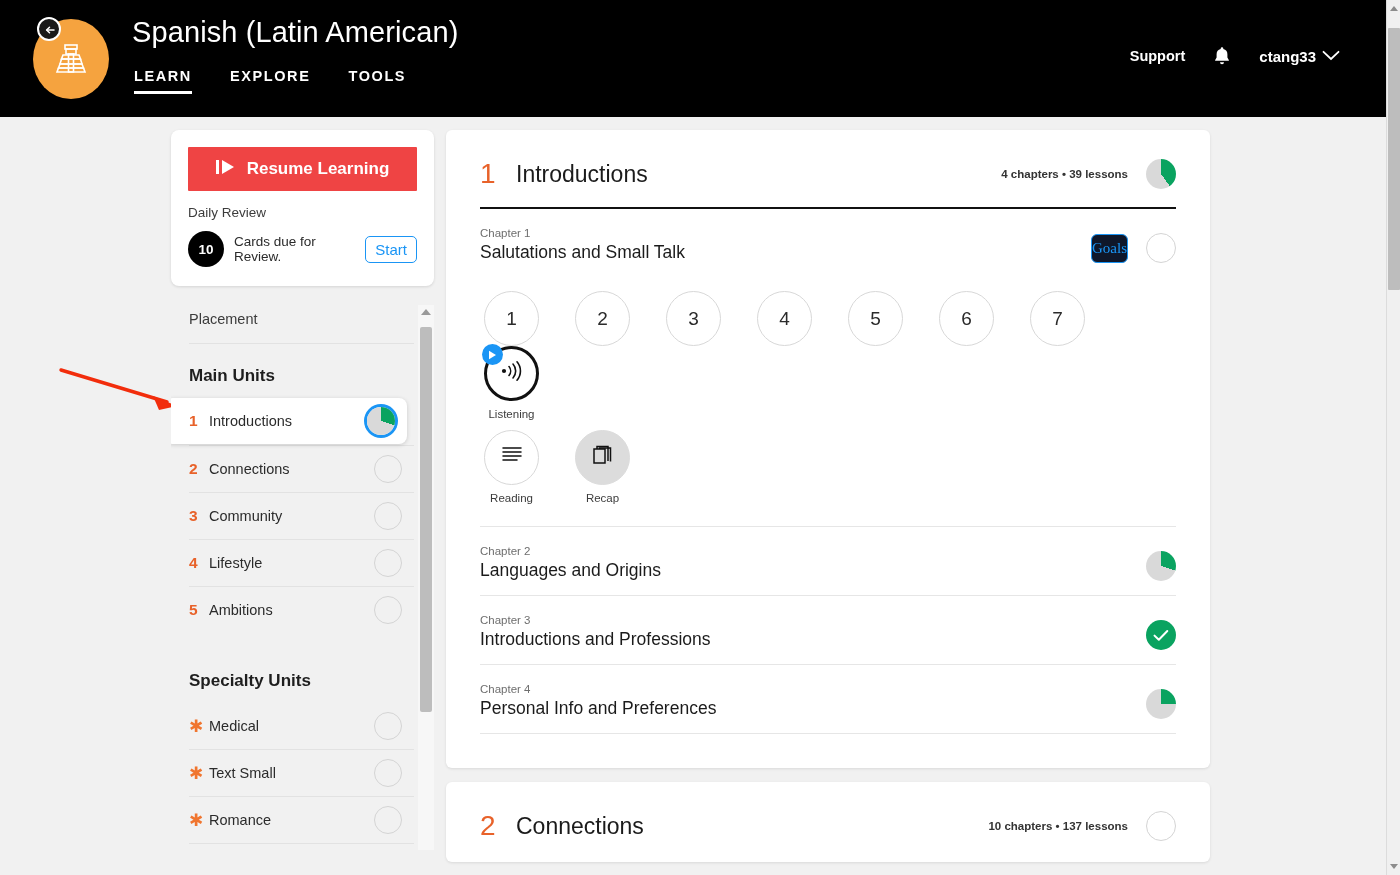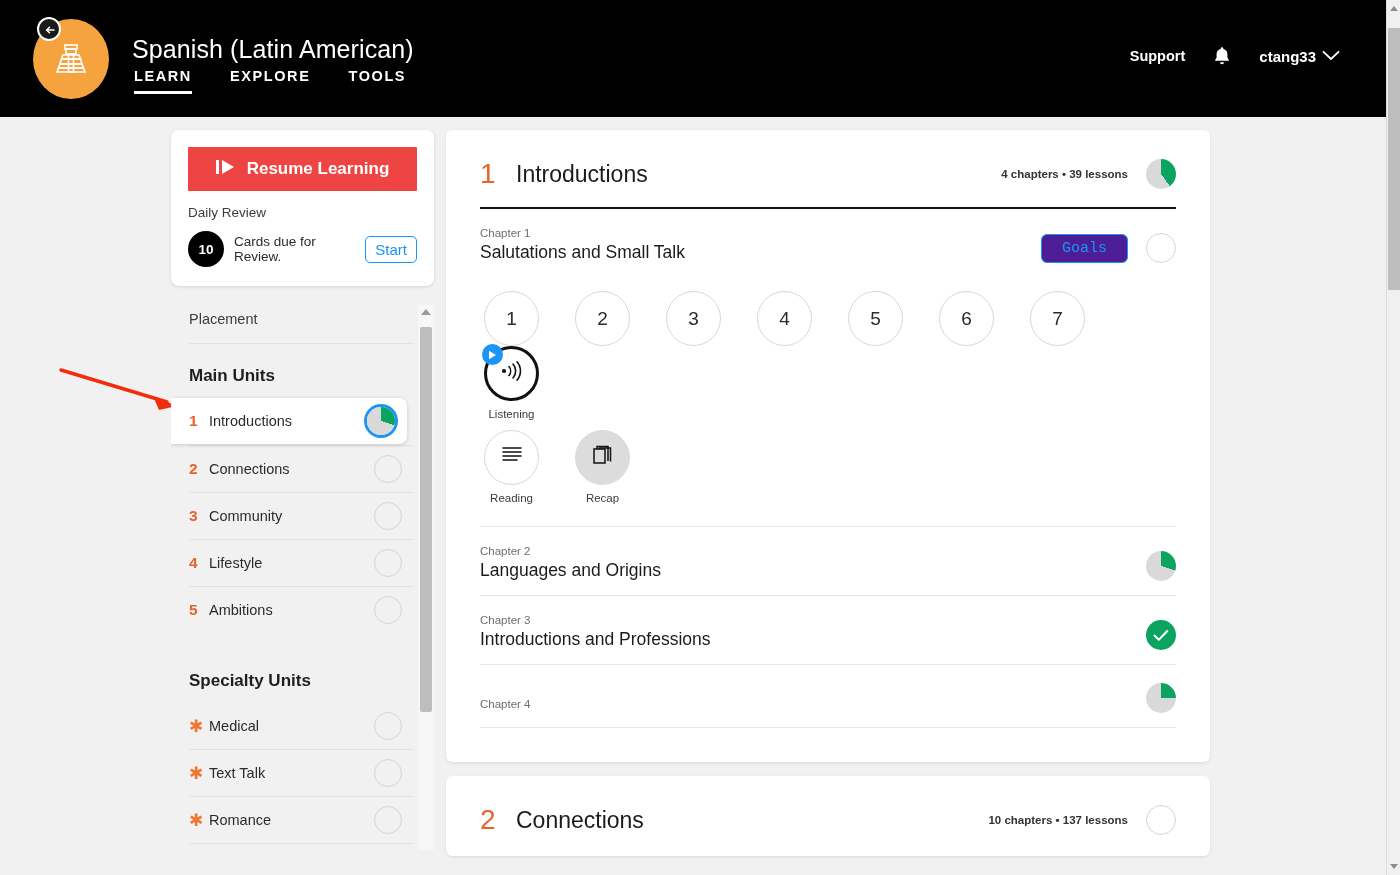--- a/index.html
+++ b/index.html
@@ -21,22 +21,22 @@
     position: absolute; left: 0; top: 0; width: 76px; height: 80px;
     border-radius: 50%; background: #f5a33f;
     display: flex; align-items: center; justify-content: center;
   }
   .logo-badge {
     position: absolute; left: 4px; top: -2px; width: 24px; height: 24px;
     border-radius: 50%; background: #1a1a1a; border: 2px solid #fff;
     display: flex; align-items: center; justify-content: center;
   }
   .course-title {
-    position: absolute; left: 132px; top: 35px;
-    font-size: 25px; font-weight: 400; color: #fff; letter-spacing: .1px;
+    position: absolute; left: 132px; top: 16px;
+    font-size: 29px; font-weight: 400; color: #fff; letter-spacing: .1px;
   }
   .nav { position: absolute; left: 134px; top: 68px; display: flex; gap: 38px; }
   .nav-item {
     font-size: 14.5px; font-weight: bold; letter-spacing: 1.6px;
     color: #fff; padding-bottom: 7px; cursor: pointer;
     border-bottom: 3px solid transparent;
   }
   .nav-item.active { border-bottom-color: #fff; }
   .header-right {
     position: absolute; right: 46px; top: 46px;
@@ -122,23 +122,23 @@
   .unit-header-title { font-size: 23px; color: #1b1b1b; flex: 1 1 auto; }
   .unit-meta { font-size: 11.5px; color: #333; font-weight: bold; margin-right: 18px; }
   .pie-lg { width: 30px; height: 30px; border-radius: 50%; flex: 0 0 auto; }
   .pie-lg.empty { border: 1.5px solid #d4d4d4; }
 
   .chapter-row { display: flex; align-items: flex-end; padding: 18px 0 14px 0; }
   .chapter-texts { flex: 1 1 auto; }
   .chapter-kicker { font-size: 11.5px; color: #6e6e6e; margin-bottom: 3px; }
   .chapter-title { font-size: 17.5px; color: #1b1b1b; cursor: pointer; }
   .goals-btn {
-    border: 1.5px solid #1a95f5; border-radius: 6px; background: #4c1d95; color: #1a95f5;
-    font-size: 15px; padding: 5px 20px; margin-right: 18px; cursor: pointer;
-    font-family: Liberation Mono, monospace;
+    border: 1.5px solid #1a95f5; border-radius: 6px; background: #0f172a; color: #1a95f5;
+    font-size: 15px; padding: 5px 0; margin-right: 18px; cursor: pointer;
+    font-family: Liberation Serif, serif;
   }
   .check-circle {
     width: 30px; height: 30px; border-radius: 50%; background: #0aa360;
     display: flex; align-items: center; justify-content: center; flex: 0 0 auto;
   }
   .chapter-sep { height: 1px; background: #e6e6e6; }
 
   .lesson-grid { display: flex; flex-wrap: wrap; gap: 0 28px; padding: 14px 0 22px 0; }
   .lesson-cell { width: 63px; display: flex; flex-direction: column; align-items: center; }
   .lesson-circle {
@@ -297,21 +297,21 @@
 
         <div class="unit-row">
           <span class="unit-star">✱</span>
           <span class="unit-label">Medical</span>
           <span class="pie empty"></span>
         </div>
         <div class="divider"></div>
 
         <div class="unit-row">
           <span class="unit-star">✱</span>
-          <span class="unit-label">Text Talk</span>
+          <span class="unit-label">Text Small</span>
           <span class="pie empty"></span>
         </div>
         <div class="divider"></div>
 
         <div class="unit-row">
           <span class="unit-star">✱</span>
           <span class="unit-label">Romance</span>
           <span class="pie empty"></span>
         </div>
         <div class="divider"></div>
@@ -440,20 +440,21 @@
           <svg width="16" height="13" viewBox="0 0 16 13" fill="none" stroke="#fff" stroke-width="2" stroke-linecap="round" stroke-linejoin="round">
             <path d="M1.5 6.6 5.8 10.8 14.3 2"></path>
           </svg>
         </span>
       </div>
       <div class="chapter-sep"></div>
 
       <div class="chapter-row">
         <div class="chapter-texts">
           <div class="chapter-kicker">Chapter 4</div>
+          <div class="chapter-title">Personal Info and Preferences</div>
         </div>
         <span class="pie-lg" style="background:conic-gradient(#0aa360 0 25%, #d9d9d9 25% 100%);"></span>
       </div>
       <div class="chapter-sep"></div>
     </div>
 
     <div class="unit-card" style="padding-bottom:20px">
       <div class="unit-header" style="border-bottom:none; padding-bottom:0">
         <span class="unit-header-num">2</span>
         <span class="unit-header-title">Connections</span>

